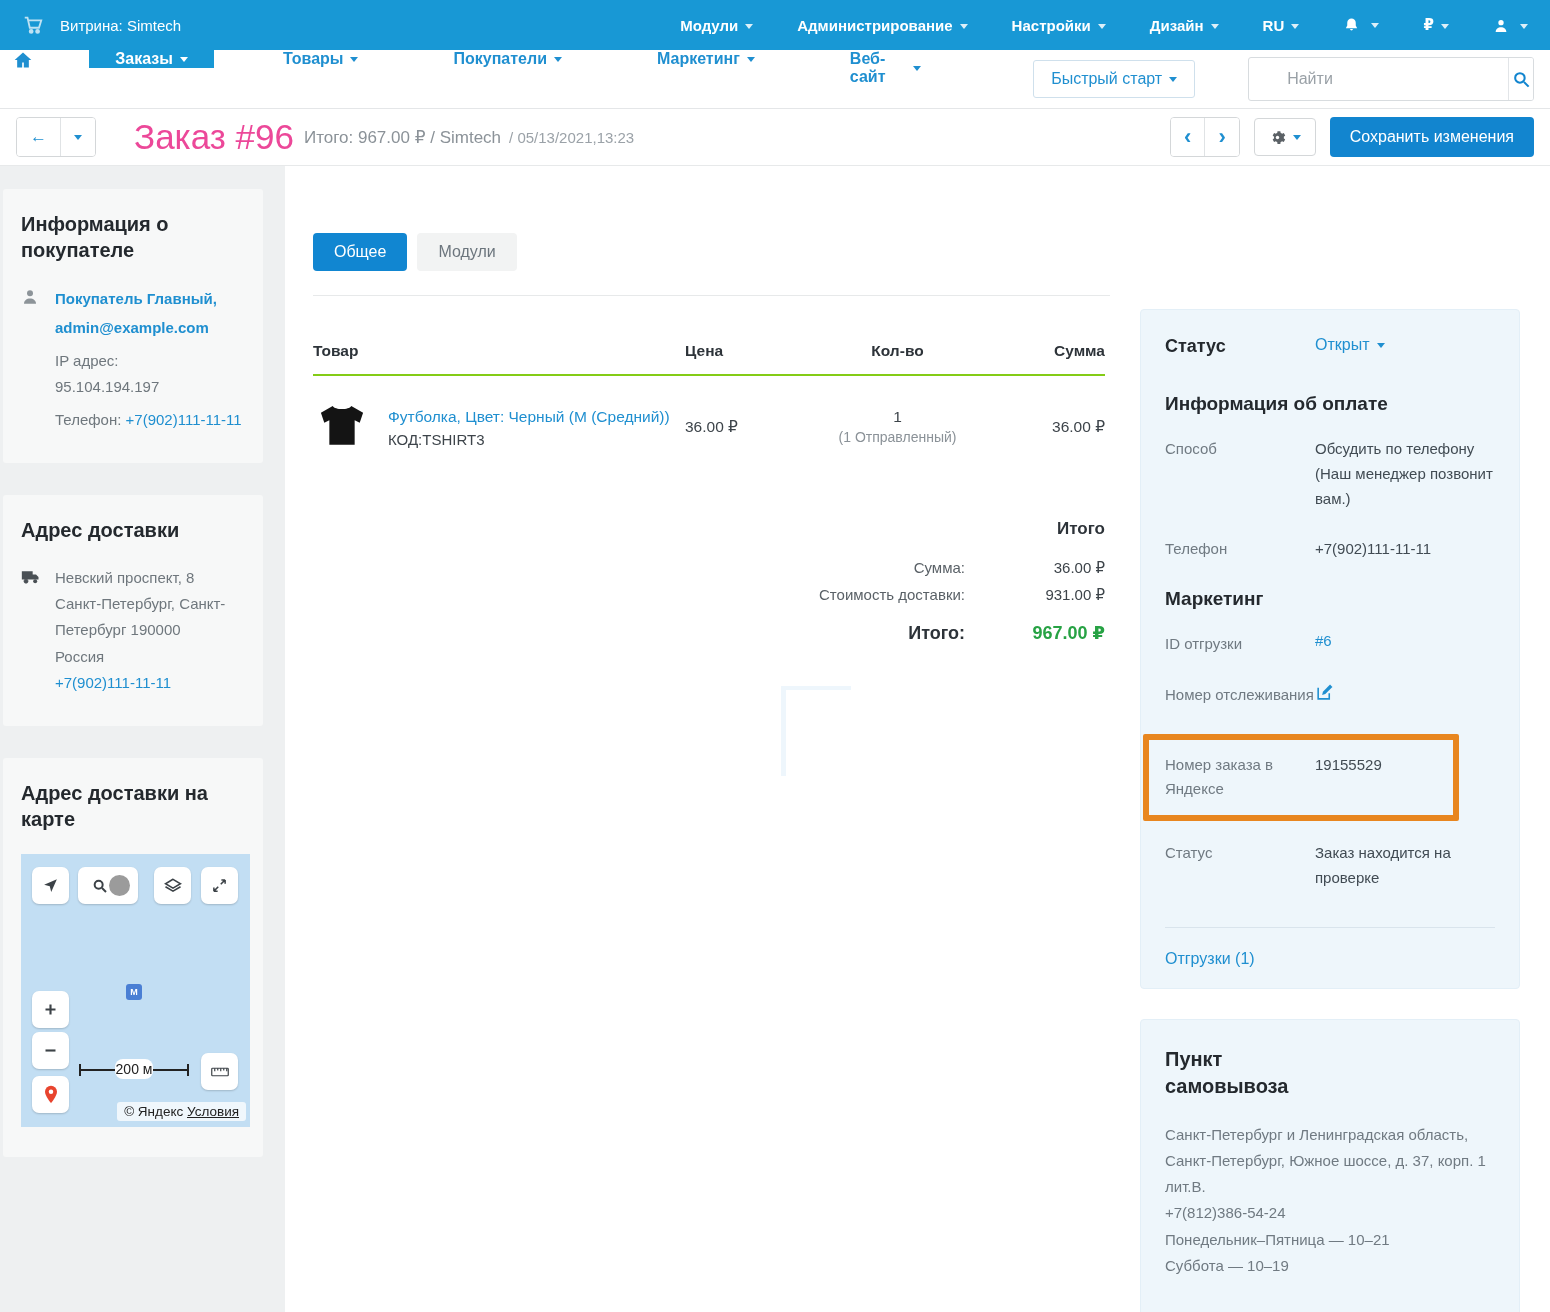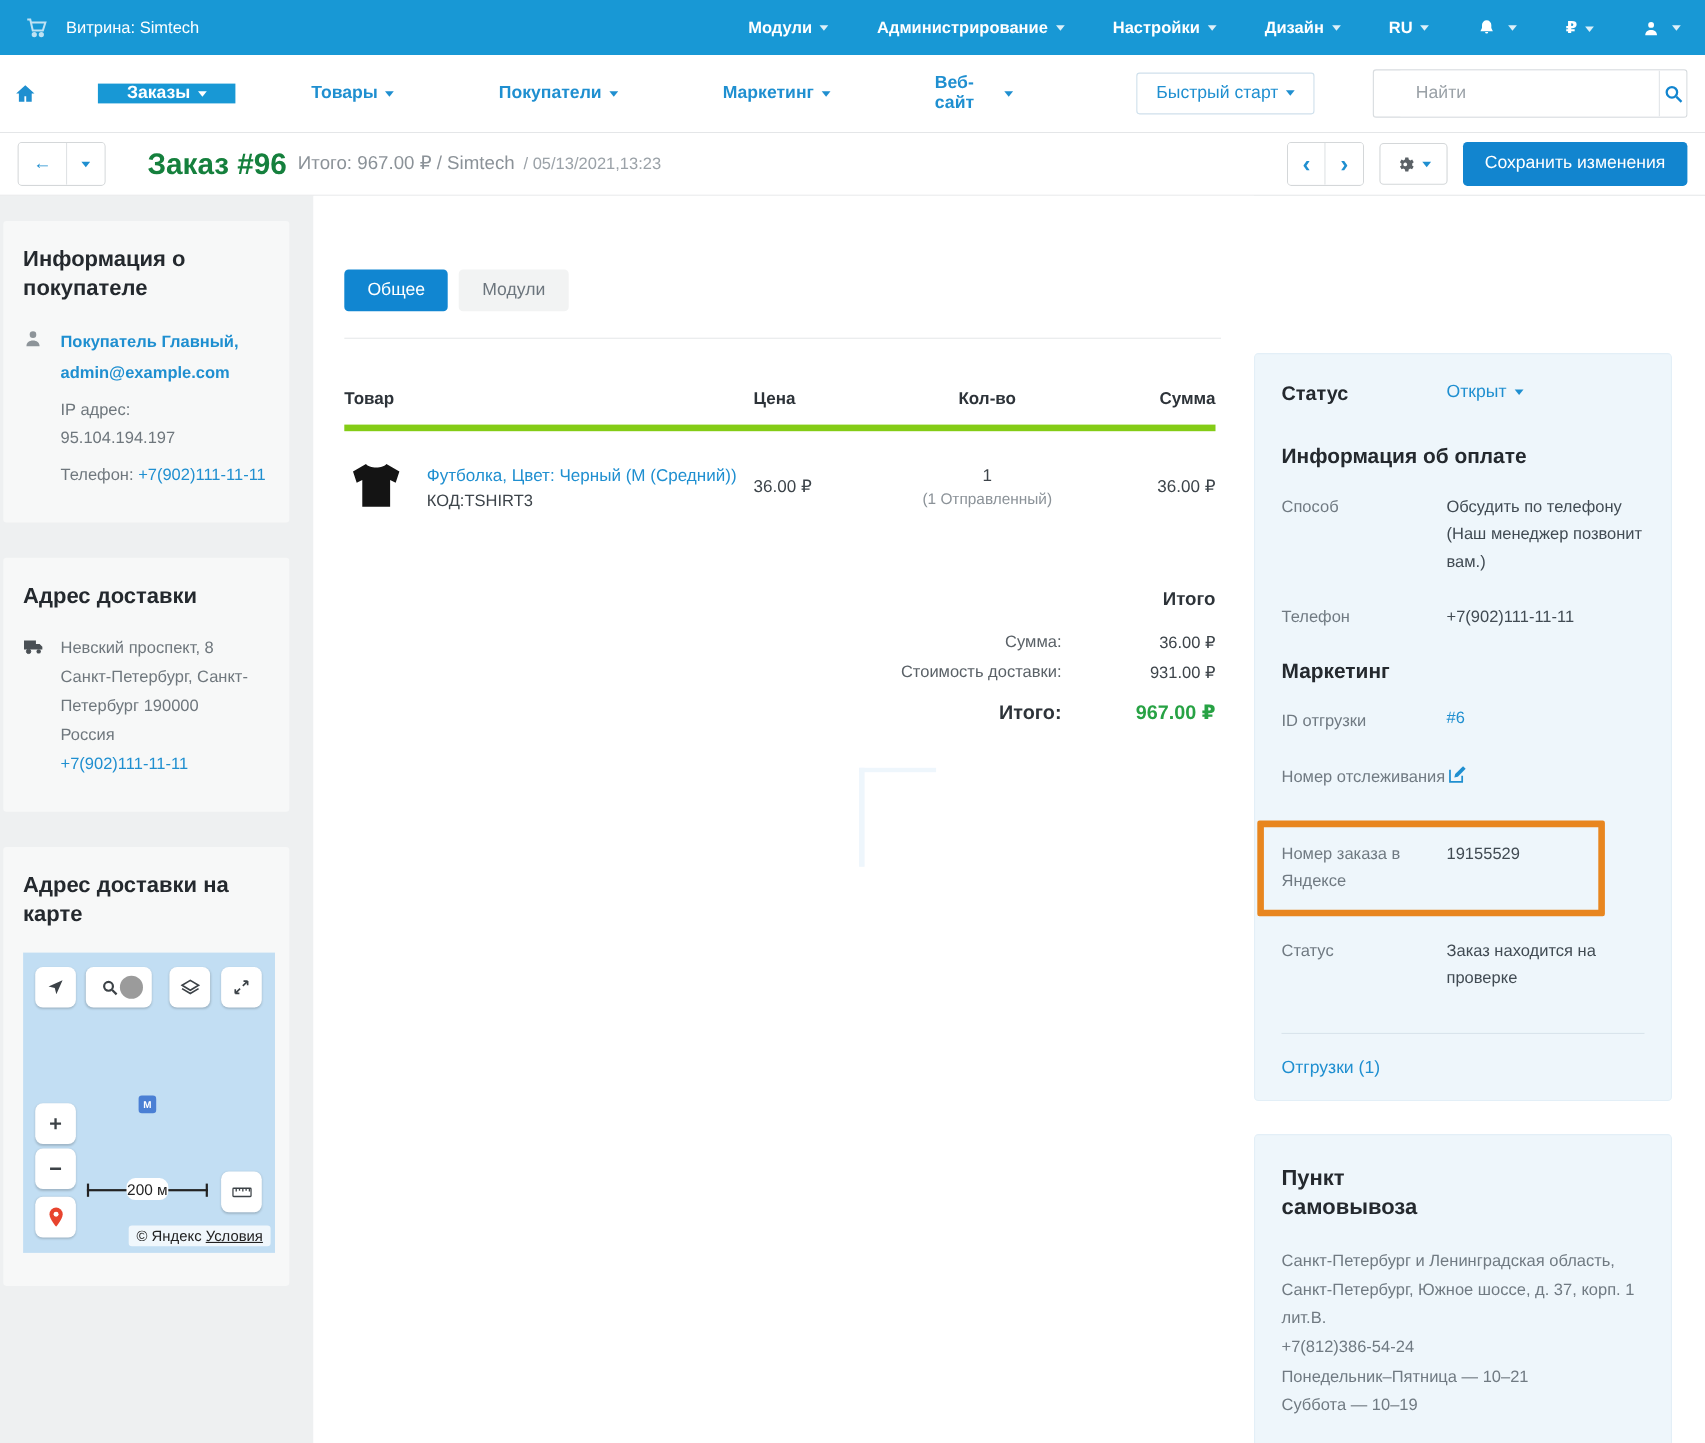--- a/index.html
+++ b/index.html
@@ -11,41 +11,41 @@
 
   
   .topbar { height:50px; background:#1898d5; display:flex; align-items:center; padding:0 22px; color:#fff; }
   .topbar .store { margin-left:16px; font-size:15px; }
   .topbar .spacer { flex:1; }
   .topbar .tmenu { display:flex; align-items:center; gap:44px; font-size:15px; font-weight:bold; }
   .tmenu-item { cursor:pointer; white-space:nowrap; }
   .tmenu-item .caret { opacity:.85; }
 
   
-  .navbar { height:71px; background:#fff; border-bottom:1px solid #e4e6e8; display:flex; align-items:center;gap:43px; }
+  .navbar { height:59px; background:#fff; border-bottom:1px solid #e4e6e8; display:flex; align-items:flex-start;gap:43px; }
   .navbar .home { width:56px; display:flex; align-items:center; justify-content:center; }
   .nav-item { display:flex; align-items:center; padding:0 26px; color:#1f8fd0; font-size:16px; font-weight:bold; cursor:pointer; }
   .nav-item.active { background:#1898d5; color:#fff; }
   .navbar .nspacer { flex:1; }
   .quickstart { align-self:center; border:1px solid #cfe0ec; border-radius:3px; color:#1f8fd0;
     font-size:16px; padding:9px 17px; background:#fff; cursor:pointer; margin-right:10px; white-space:nowrap; }
   .searchgroup { align-self:center; display:flex; border:1px solid #d8dcdf; border-radius:3px; overflow:hidden; margin-right:16px;padding-left:24px; }
   .searchgroup input { border:0; outline:none; width:268px; height:42px; padding:0 14px; font-size:16px; color:#333;
     font-family:inherit; }
   .searchgroup input::placeholder { color:#9aa1a7; }
   .searchgroup .sbtn { width:46px; height:42px; background:#fff; border:0; border-left:1px solid #e2e5e8; cursor:pointer;
     display:flex; align-items:center; justify-content:center; }
 
   
   .pagehead { height:57px; background:#fff; border-bottom:1px solid #e7e9ea; display:flex; align-items:center; padding:0 16px; }
   .btngroup { display:flex; border:1px solid #d4d7d9; border-radius:4px; overflow:hidden; background:#fff; }
   .btngroup .gbtn { background:#fff; border:0; padding:0 13px; height:38px; color:#1f8fd0; font-size:17px; cursor:pointer;
     display:flex; align-items:center; }
   .btngroup .gbtn + .gbtn { border-left:1px solid #e0e3e5; }
-  .ordertitle { font-size:27px; color:#15803d; margin-left:38px; font-weight:bold; white-space:nowrap; }
+  .ordertitle { font-size:35px; color:#ec4899; margin-left:38px; font-weight:normal; white-space:nowrap; }
   .ordersub { color:#8b9298; font-size:17px; margin-left:10px; white-space:nowrap; }
   .orderdate { color:#9ba2a8; font-size:15px; margin-left:8px; white-space:nowrap; }
   .ph-spacer { flex:1; }
   .gearbtn { border:1px solid #d4d7d9; border-radius:4px; background:#fff; height:38px; padding:0 14px; margin:0 14px;
     color:#5b6166; cursor:pointer; display:flex; align-items:center; }
   .gearbtn .caret { color:#1f8fd0; }
   .savebtn { background:#1285cf; color:#fff; border:0; border-radius:4px; height:40px; padding:0 20px; font-size:16px;
     cursor:pointer; font-family:inherit; }
 
   
@@ -76,21 +76,21 @@
 
   
   .maincol { flex:1; background:#fff; padding:67px 30px 0 28px; position:relative; }
   .tabs { display:flex; gap:10px; margin-bottom:24px; }
   .tab { border-radius:4px; padding:10px 21px; font-size:16px; cursor:pointer; }
   .tab.active { background:#1186d1; color:#fff; }
   .tab.idle { background:#f2f3f3; color:#6b7artzen; color:#6c757d; }
   .mainrule { border:0; border-top:1px solid #e7e9ea; margin:0 0 46px 0; }
   .ptable { width:792px; }
   .prow { display:grid; grid-template-columns:1fr 120px 185px 115px; align-items:center; }
-  .phead { font-weight:bold; color:#2d3339; padding-bottom:14px; border-bottom:6px solid #84cc16; font-size:15.5px; }
+  .phead { font-weight:bold; color:#2d3339; padding-bottom:14px; border-bottom:2px solid #84cc16; font-size:15.5px; }
   .phead .c2 { text-align:left; } .c3 { text-align:center; } .c4 { text-align:right; }
   .prod { display:flex; align-items:center; gap:18px; padding:22px 0; }
   .thumb { width:57px; height:57px; background:#fff; display:flex; align-items:center; justify-content:center; }
   .prodname { font-size:15.5px; line-height:1.5; }
   .prodcode { color:#3d444a; margin-top:2px; }
   .qty-note { color:#8b9298; font-size:14px; margin-top:3px; }
   .cellval { color:#3d444a; font-size:15.5px; }
   .totals { width:340px; margin-left:452px; margin-top:42px; }
   .trow { display:grid; grid-template-columns:1fr 140px; margin-bottom:9px; }
   .trow .tl { text-align:right; color:#5a6167; }

